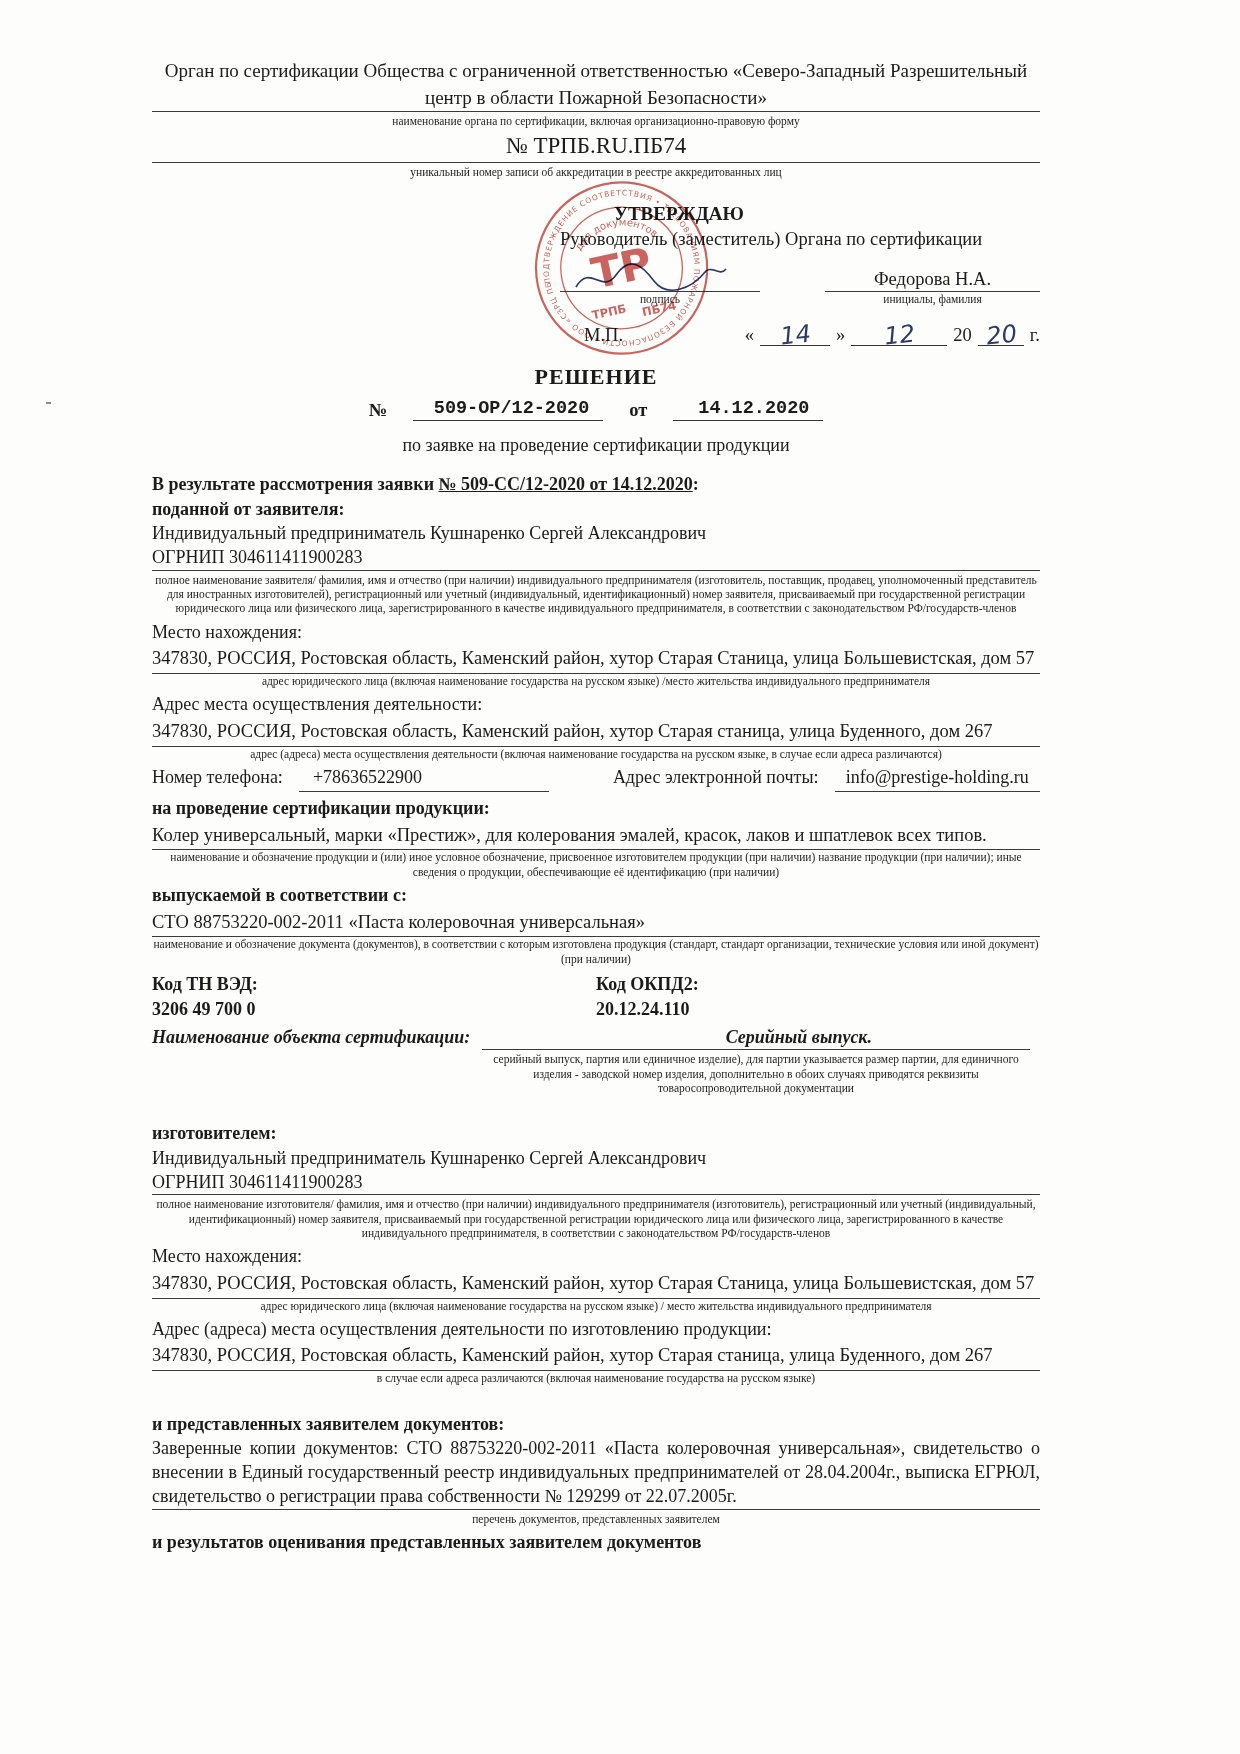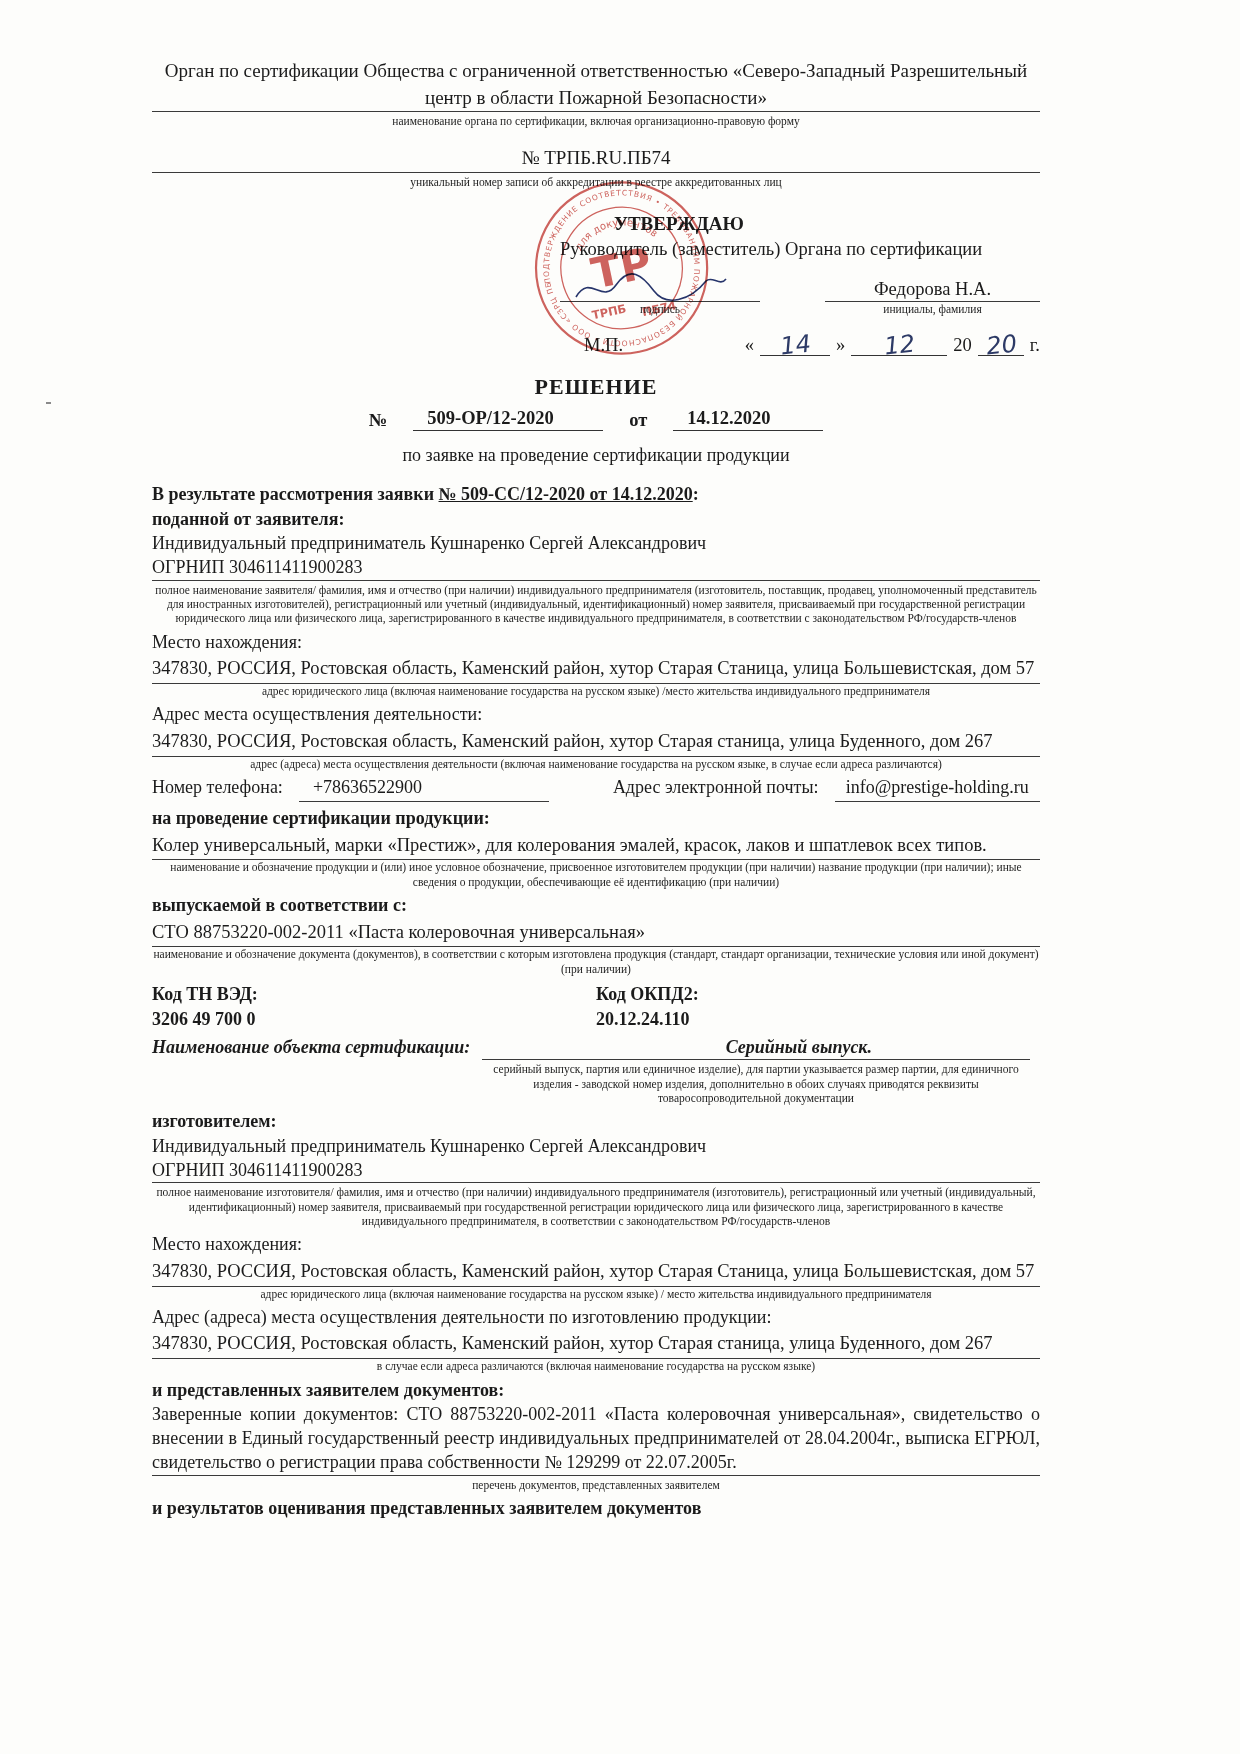--- a/index.html
+++ b/index.html
@@ -13,21 +13,21 @@
   .bold { font-weight:bold; }
   .t  { font-size:18px; line-height:1.35; }
   .u  { text-decoration:underline; }
   .small { font-size:11.5px; line-height:1.25; color:#1f1f1f; }
   .caption { font-size:11.5px; line-height:1.25; text-align:center; color:#1f1f1f; }
   .rule-top { border-top:1.2px solid #3a3a3a; padding-top:2px; }
   .value-line { font-size:18.5px; line-height:1.35; border-bottom:1.2px solid #3a3a3a; padding-bottom:2px; margin-top:2px; }
 
   
   .org-name { font-size:19px; line-height:1.4; text-align:center; padding:0 8px; }
-  .acc-number { font-size:19px; text-align:center; margin-top:18px; padding-bottom:3px; }
+  .acc-number { font-size:23px; text-align:center; margin-top:4px; padding-bottom:3px; }
 
   
   .approval { position:relative; margin-left:408px; width:480px; margin-top:24px; font-size:18.5px; }
   .approval-title { text-align:left; padding-left:54px; font-size:19px; }
   .approval-role { margin-top:4px; }
   .sig-row { display:flex; align-items:flex-end; margin-top:16px; }
   .sig-cell { width:200px; border-bottom:1.2px solid #3a3a3a; height:26px; position:relative; }
   .sig-cell svg { position:absolute; left:10px; bottom:-4px; }
   .name-cell { margin-left:auto; width:215px; text-align:center; border-bottom:1.2px solid #3a3a3a; padding-bottom:1px; }
   .sig-captions { display:flex; }
@@ -37,27 +37,27 @@
   .mp { width:110px; padding-left:24px; }
   .date-row { margin-left:auto; display:flex; align-items:flex-end; gap:6px; font-size:18.5px; }
   .dline { display:inline-flex; justify-content:center; align-items:flex-end; border-bottom:1.2px solid #333; width:70px; height:26px; }
   .dline.wide { width:96px; }
   .dline.narrow { width:46px; }
   .hand { font-family:"DejaVu Sans",sans-serif; font-style:italic; font-size:24px; color:#2d3a66; transform:rotate(-6deg) translateY(4px); display:inline-block; }
 
   
   .decision-title { text-align:center; font-size:22px; font-weight:bold; letter-spacing:1px; margin-top:18px; }
   .number-row { display:flex; justify-content:center; align-items:flex-end; gap:26px; margin-top:8px; font-weight:bold; font-size:18.5px; }
-  .num-line { border-bottom:1.2px solid #333; min-width:190px; text-align:left; padding:0 14px 1px; }
+  .num-line { border-bottom:1.2px solid #333; min-width:190px; text-align:right; padding:0 14px 1px;font-family:Liberation Mono, monospace; }
   .num-line.date { min-width:150px; }
   .decision-subtitle { text-align:center; font-size:18px; margin-top:14px; }
 
   
   .sec { margin-top:4px; }
-  .mt10 { margin-top:4px; }
+  .mt10 { margin-top:26px; }
   .mt16 { margin-top:16px; }
   .phone-row { display:flex; align-items:flex-start; gap:16px; margin-top:4px; }
   .phone-val { width:250px; border-bottom:1.2px solid #3a3a3a; padding:0 0 2px 14px; }
   .email-label { margin-left:48px; }
   .email-val { flex:1; text-align:center; border-bottom:1.2px solid #3a3a3a; padding-bottom:2px; }
   .codes-row { display:grid; grid-template-columns:444px 1fr; margin-top:6px; }
   .object-row { display:flex; align-items:baseline; margin-top:4px;font-style:italic; }
   .object-value { margin-left:auto; margin-right:168px; }
   .object-caption { margin-left:330px; width:548px; }
   .just { text-align:justify; }

